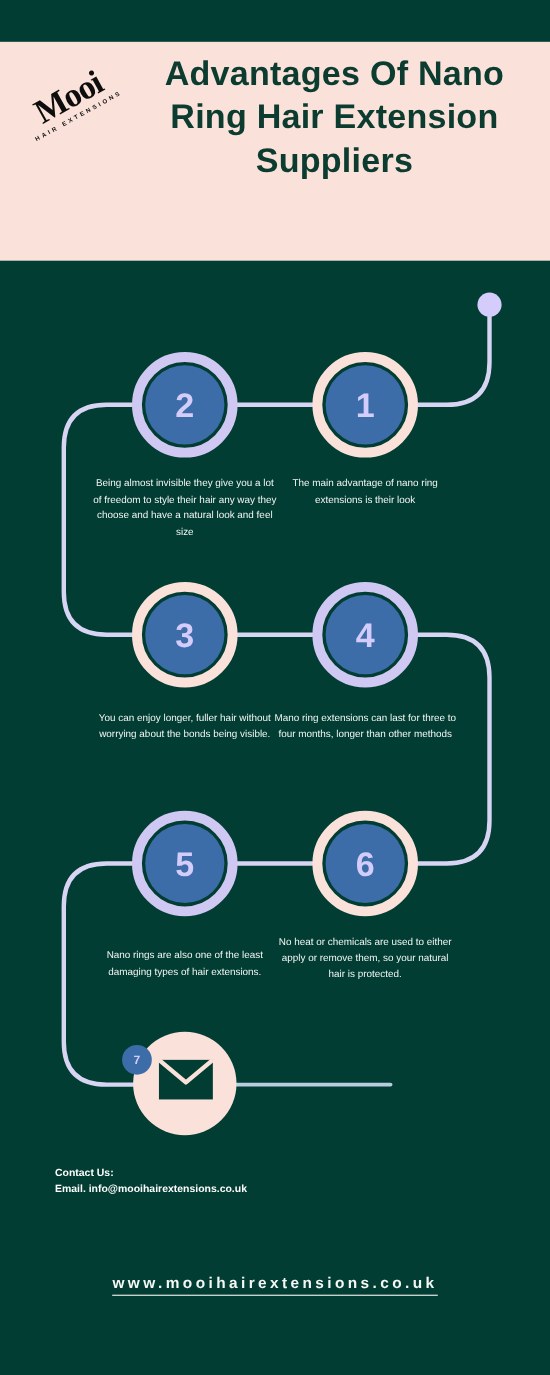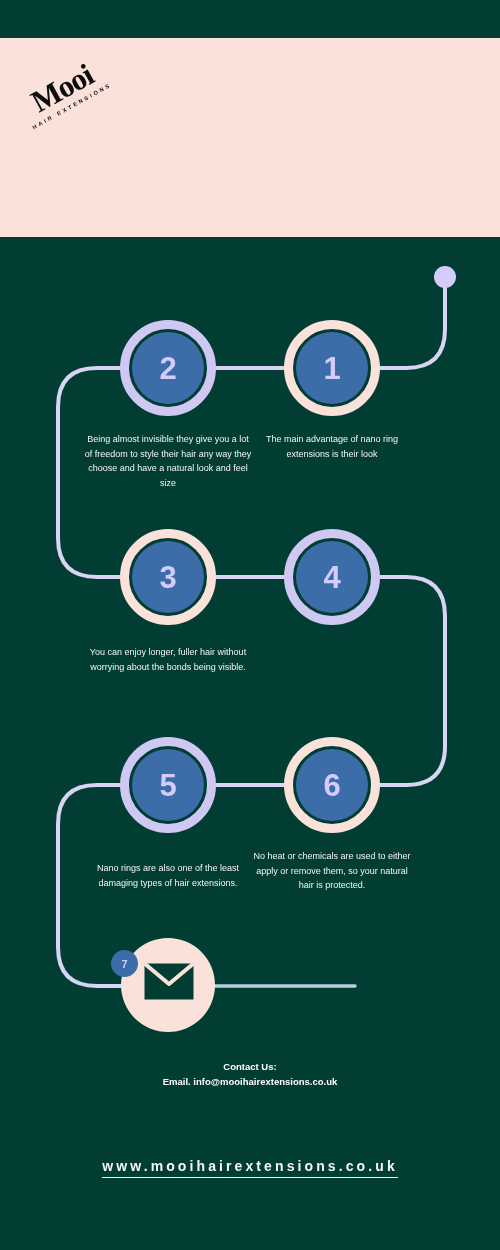--- a/index.html
+++ b/index.html
@@ -150,21 +150,20 @@
     left: 143px; top: 962px;
     width: 52px; height: 39px;
     z-index: 3;
   }
 
   
   .contact {
     position: absolute;
     left: 50px; top: 1059px;
     width: 400px;
-    text-align: center;
     font-size: 9.5px;
     font-weight: 700;
     line-height: 1.58;
     color: #ffffff;
   }
 
   
   .footer-url {
     position: absolute;
     left: 50px; top: 1158px;
@@ -189,20 +188,21 @@
 
   <div class="header-panel"></div>
 
   <div class="logo">
     <div class="logo-rot">
       <div class="logo-word">Mooi</div>
       <div class="logo-sub">HAIR EXTENSIONS</div>
     </div>
   </div>
 
+  <div class="header-title">Advantages Of Nano Ring Hair Extension Suppliers</div>
 
   <svg class="connectors" viewBox="0 0 500 780" width="500" height="780">
     <g fill="none" stroke="#d8d4f4" stroke-width="4" stroke-linecap="round">
 
       <path d="M445,40 L445,92 Q445,131 406,131 L380,131"></path>
 
       <path d="M284,131 L216,131"></path>
 
       <path d="M120,131 L97,131 Q58,131 58,170 L58,301 Q58,340 97,340 L120,340"></path>
 
@@ -241,20 +241,21 @@
       <span class="num">3</span>
     </div>
   </div>
   <div class="node lavender" style="left:284px; top:529px;">
     <div class="ring-outer"></div>
     <div class="ring-inner">
       <span class="num">4</span>
     </div>
   </div>
   <div class="caption" style="left:84px; top:645px;">You can enjoy longer, fuller hair without worrying about the bonds being visible.</div>
+  <div class="caption" style="left:248px; top:645px;">Mano ring extensions can last for three to four months, longer than other methods</div>
 
   <div class="node lavender" style="left:120px; top:737px;">
     <div class="ring-outer"></div>
     <div class="ring-inner">
       <span class="num">5</span>
     </div>
   </div>
   <div class="node cream" style="left:284px; top:737px;">
     <div class="ring-outer"></div>
     <div class="ring-inner">

